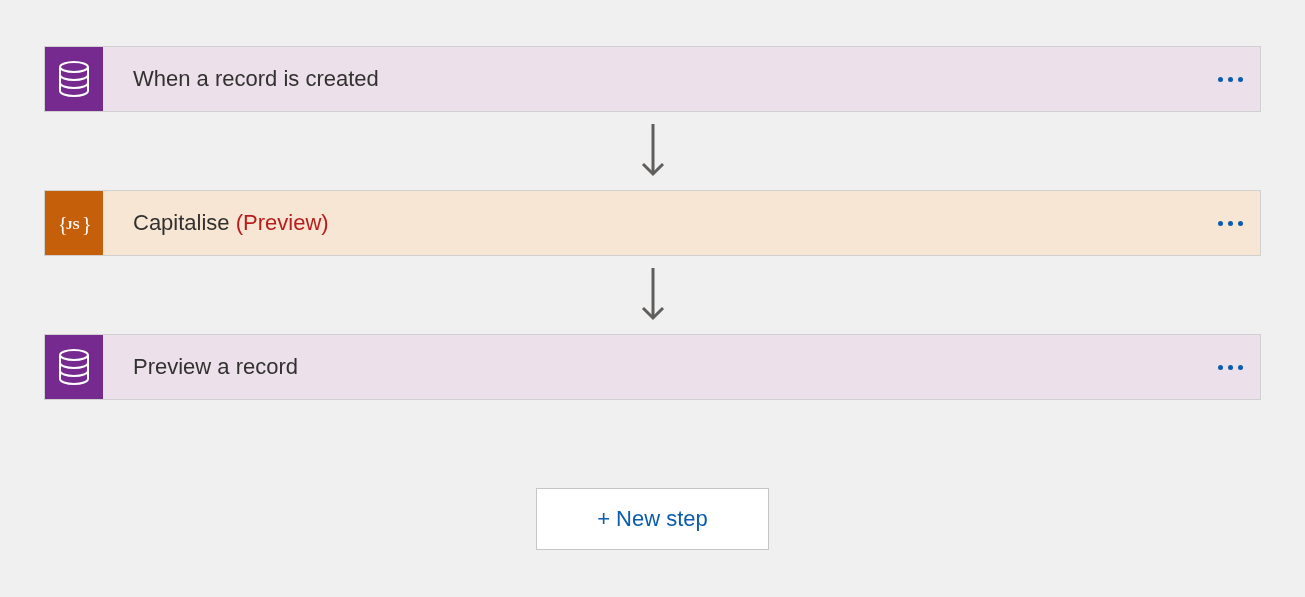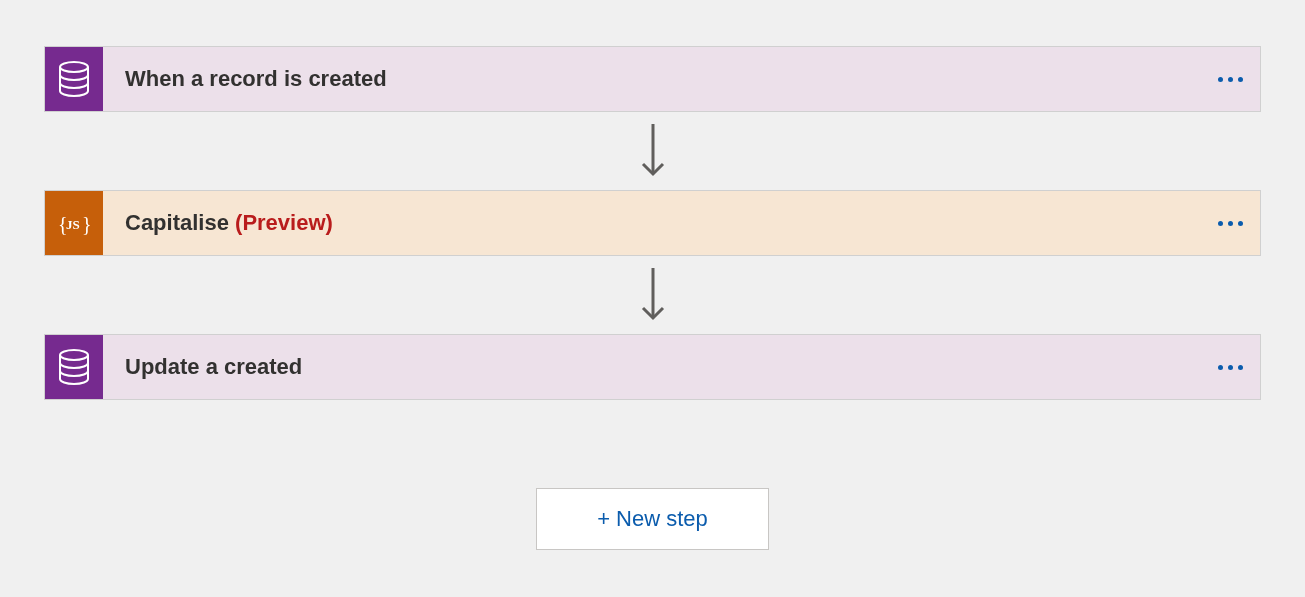--- a/index.html
+++ b/index.html
@@ -40,24 +40,24 @@
       flex-shrink: 0;
     }
     .step-icon-box.purple-icon {
       background: #762a8f;
     }
     .step-icon-box.orange-icon {
       background: #c65f0a;
     }
     .step-title {
       flex: 1;
-      padding-left: 22px;
+      padding-left: 30px;
       font-size: 22px;
       color: #323130;
-      font-weight: 700;
+      font-weight: 400;
     }
     .step-title .preview {
       color: #b91c1c;
     }
     .step-menu {
       width: 60px;
       display: flex;
       align-items: center;
       justify-content: center;
       color: #0b5cad;
@@ -175,21 +175,21 @@
 <div class="step-card purple">
   <div class="step-icon-box purple-icon">
     <svg class="db-icon" viewBox="0 0 32 36">
       <ellipse cx="16" cy="6" rx="14" ry="5" fill="none" stroke="#ffffff" stroke-width="2"></ellipse>
       <path d="M2 6 L2 30 A14 5 0 0 0 30 30 L30 6" fill="none" stroke="#ffffff" stroke-width="2"></path>
       <path d="M2 14 A14 5 0 0 0 30 14" fill="none" stroke="#ffffff" stroke-width="2"></path>
       <path d="M2 22 A14 5 0 0 0 30 22" fill="none" stroke="#ffffff" stroke-width="2"></path>
     </svg>
   </div>
   <div class="step-title">
-    <span>Update a created</span>
+    <span>Preview a record</span>
     <span class="preview"></span>
   </div>
   <div class="step-menu">
     <div class="dots">
         <span></span>
         <span></span>
         <span></span>
       </div>
   </div>
 </div>

